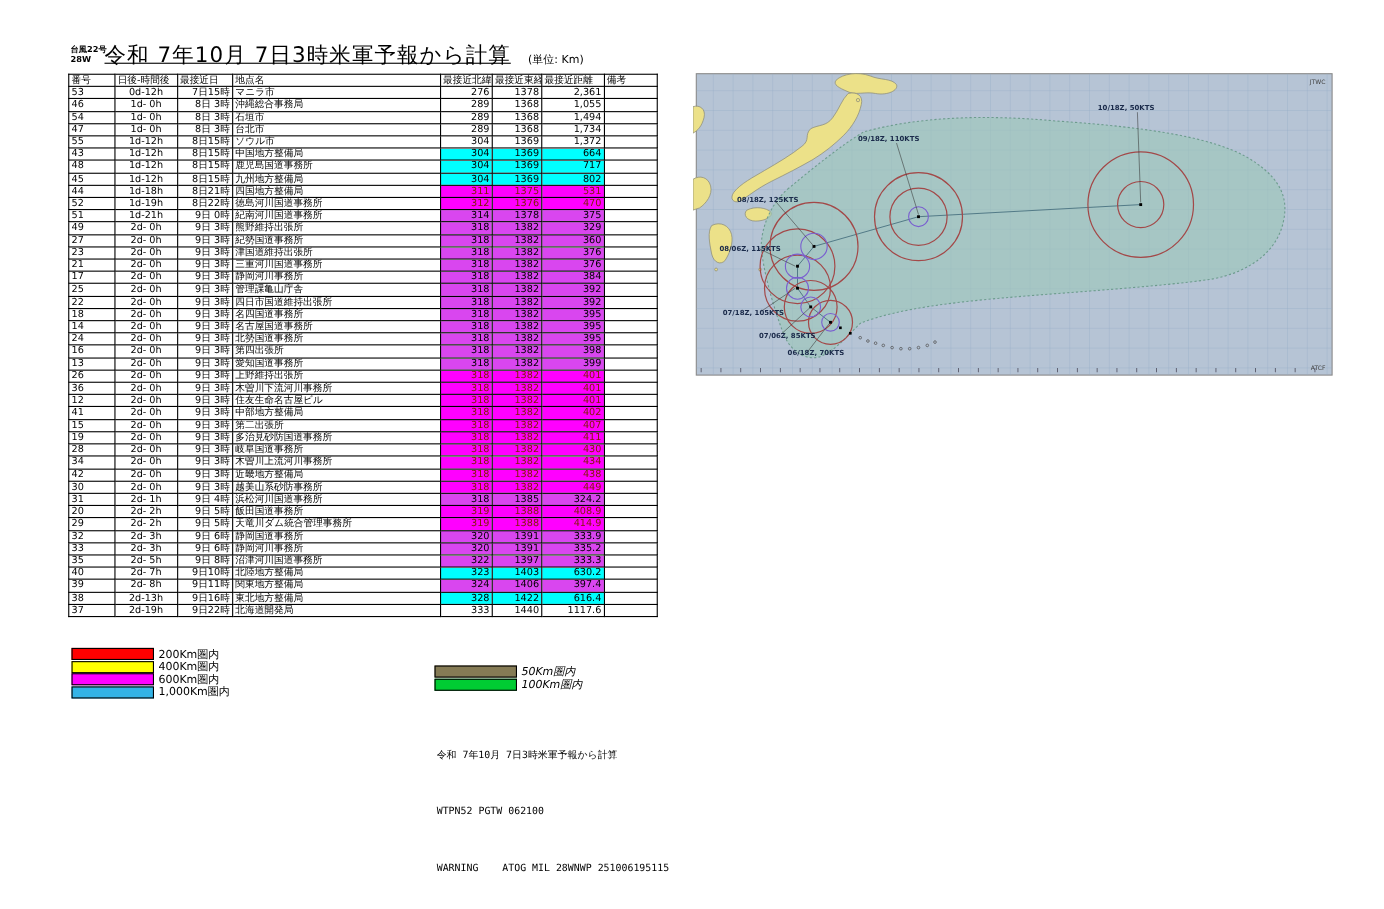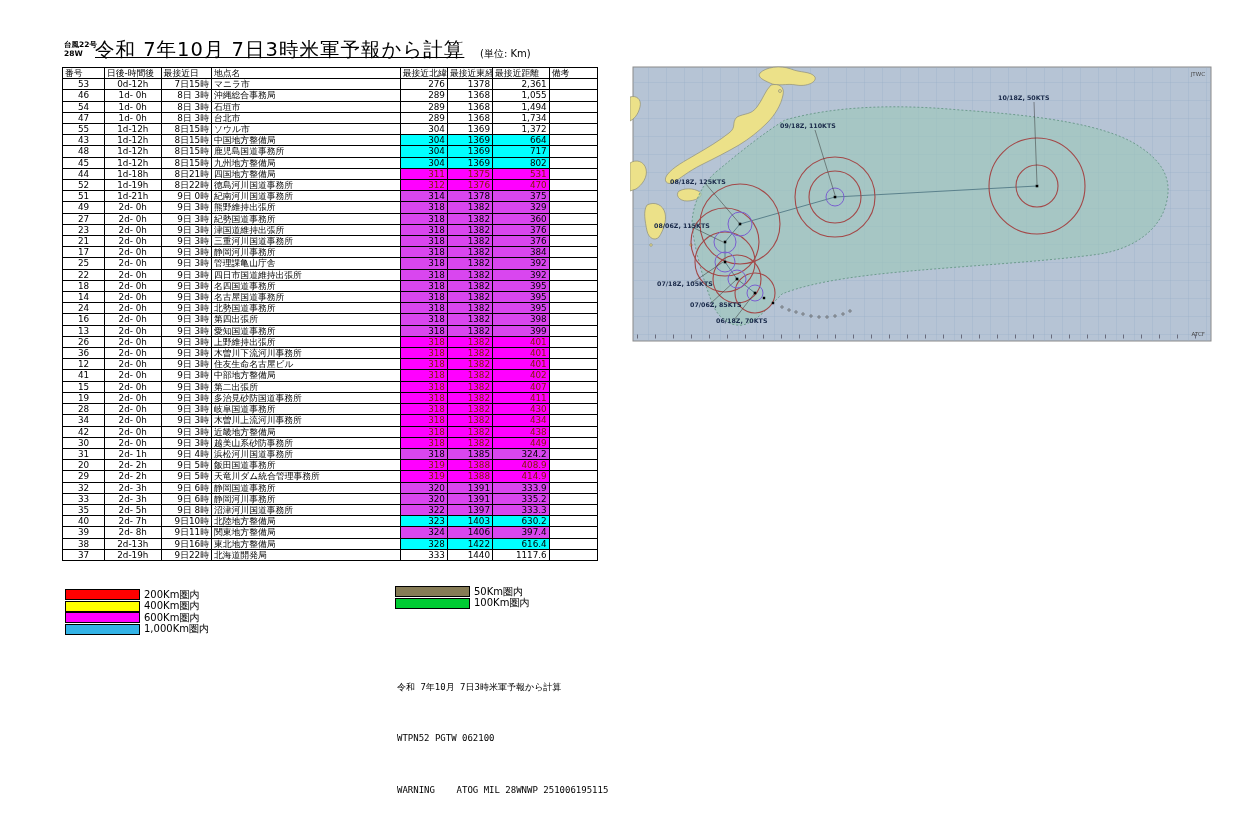--- a/index.html
+++ b/index.html
@@ -19,32 +19,32 @@
     position:absolute;left:62px;top:67px;width:536px;
     border-collapse:collapse;table-layout:fixed;
   }
   table.approach th,table.approach td{
     border:1px solid #000;font-size:8.8px;line-height:10.2px;height:10.2px;
     padding:0 2px;white-space:nowrap;overflow:hidden;font-weight:normal;
   }
   table.approach th{text-align:left;}
   th.h-rel, td.c-rel{border-right:none;margin-left:36px;}
   th.h-date, td.c-date{border-left:none;}
-  td.c-no{text-align:center;padding-right:5px;}
+  td.c-no{text-align:left;padding-right:5px;}
   td.c-rel{text-align:center;padding-left:7px;}
   td.c-date{text-align:right;padding-right:3px;}
   td.c-name{text-align:left;}
   td.c-num{text-align:right;padding-right:4px;}
   td.y{background:#d946ef;}
   td.m{background:#FF00FF;color:#7E1E00;}
   td.c{background:#00FFFF;}
   
   .legend{position:absolute;}
   .legend-left{left:65px;top:589px;}
-  .legend-right{left:395px;top:586px;}
+  .legend-right{left:395px;top:605px;font-style:italic;}
   .lg-row{display:flex;align-items:center;height:11.5px;}
   .sw{display:inline-block;width:73px;height:9px;border:1px solid #000;}
   .lg-label{font-size:10px;margin-left:4px;white-space:nowrap;}
   
   .bulletin{
     position:absolute;left:397px;top:629px;
     font-family:"DejaVu Sans Mono",monospace;font-size:9px;line-height:12.9px;
     white-space:pre;color:#000;
   }
   

